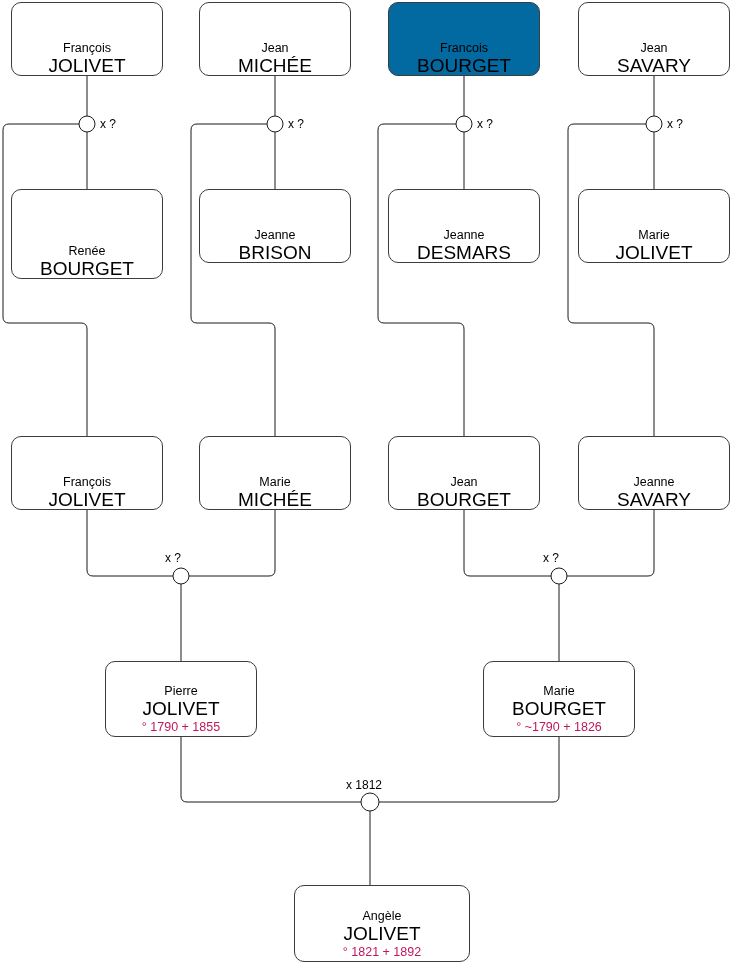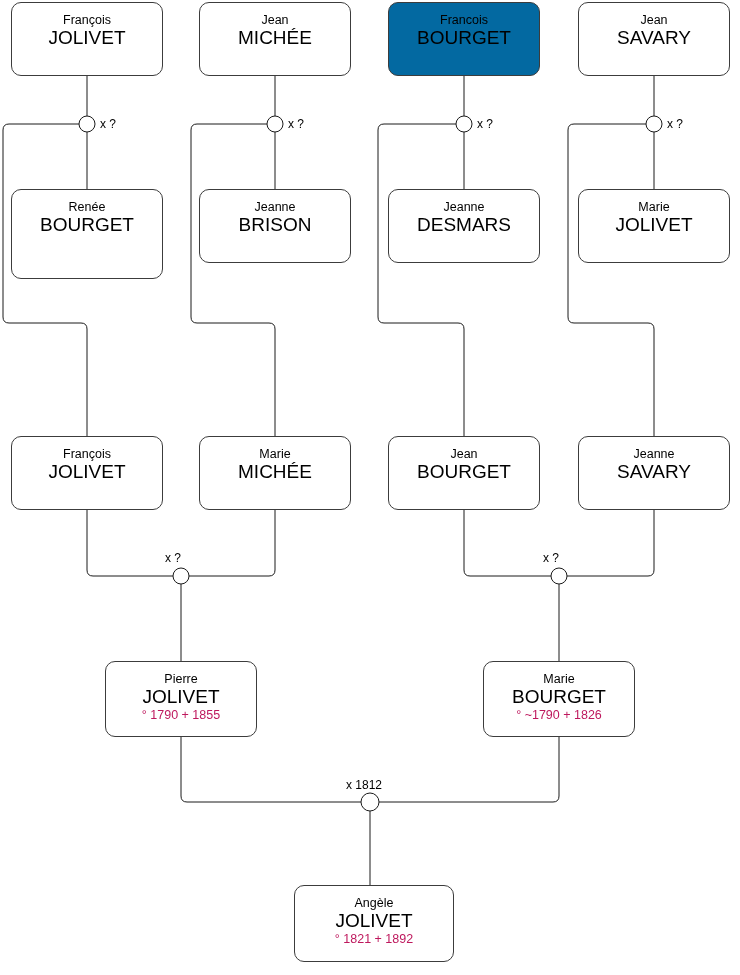--- a/index.html
+++ b/index.html
@@ -39,22 +39,21 @@
   }
   .person-box {
     position: absolute;
     box-sizing: border-box;
     border: 1px solid #3c3c3c;
     border-radius: 10px;
     background: #ffffff;
     display: flex;
     flex-direction: column;
     align-items: center;
-    justify-content: flex-start;
-    padding-top: 9px;
+    justify-content: flex-end;
     overflow: hidden;
   }
   .person-given {
     font-size: 12.5px;
     line-height: 17px;
     color: #000000;
     white-space: nowrap;
   }
   .person-surname {
     font-size: 19px;
@@ -167,21 +166,21 @@
       <div class="person-box" style="left: 105px; top: 661px; width: 152px; height: 76px; border-color: rgb(60, 60, 60); background: rgb(255, 255, 255);">
         <div class="person-given">Pierre</div>
         <div class="person-surname">JOLIVET</div>
         <div class="person-dates">° 1790 + 1855</div>
       </div>
       <div class="person-box" style="left: 483px; top: 661px; width: 152px; height: 76px; border-color: rgb(60, 60, 60); background: rgb(255, 255, 255);">
         <div class="person-given">Marie</div>
         <div class="person-surname">BOURGET</div>
         <div class="person-dates">° ~1790 + 1826</div>
       </div>
-      <div class="person-box" style="left: 294px; top: 885px; width: 160px; height: 77px; border-color: rgb(60, 60, 60); background: rgb(255, 255, 255);">
+      <div class="person-box" style="left: 294px; top: 885px; width: 176px; height: 77px; border-color: rgb(60, 60, 60); background: rgb(255, 255, 255);">
         <div class="person-given">Angèle</div>
         <div class="person-surname">JOLIVET</div>
         <div class="person-dates">° 1821 + 1892</div>
       </div>
     </div>
   <div id="labels-layer">
       <div class="union-label" style="left: 100px; top: 117px;">x ?</div>
       <div class="union-label" style="left: 288px; top: 117px;">x ?</div>
       <div class="union-label" style="left: 477px; top: 117px;">x ?</div>
       <div class="union-label" style="left: 667px; top: 117px;">x ?</div>

